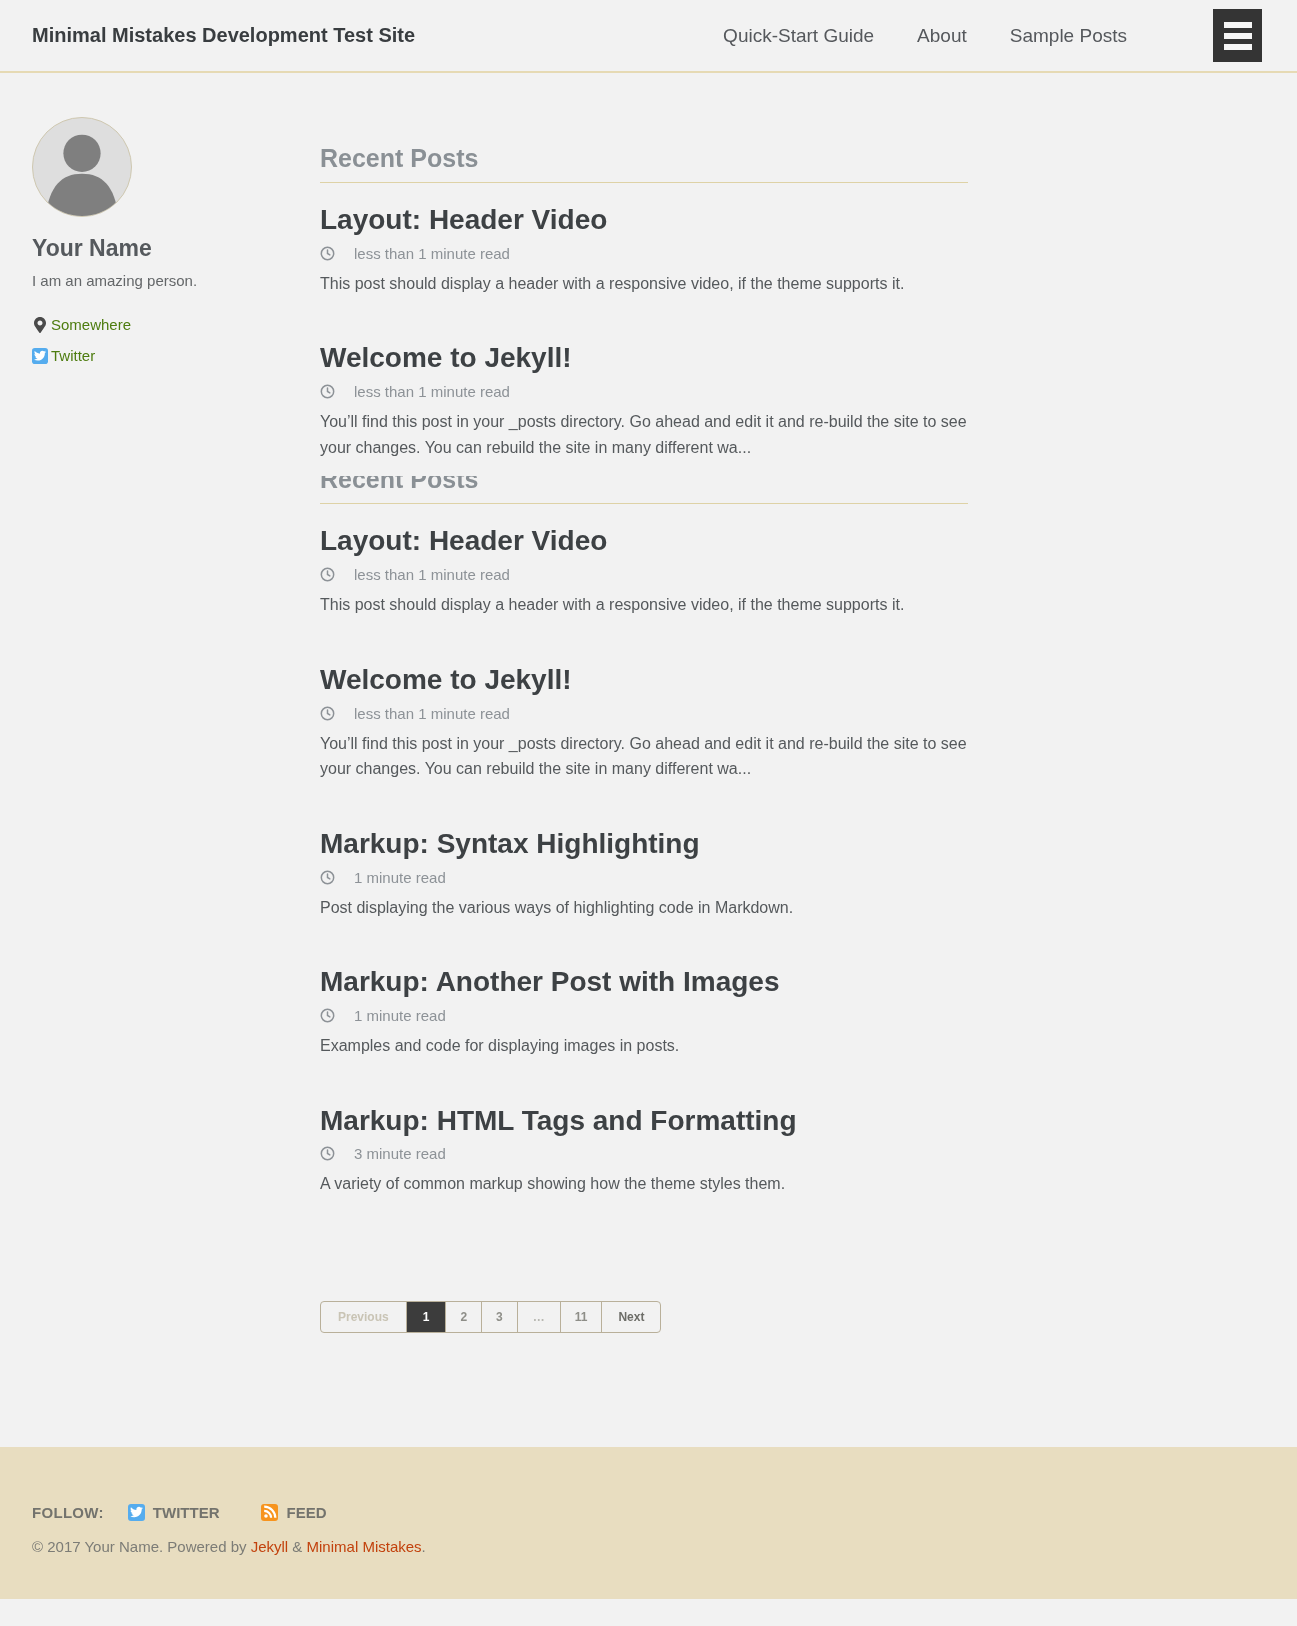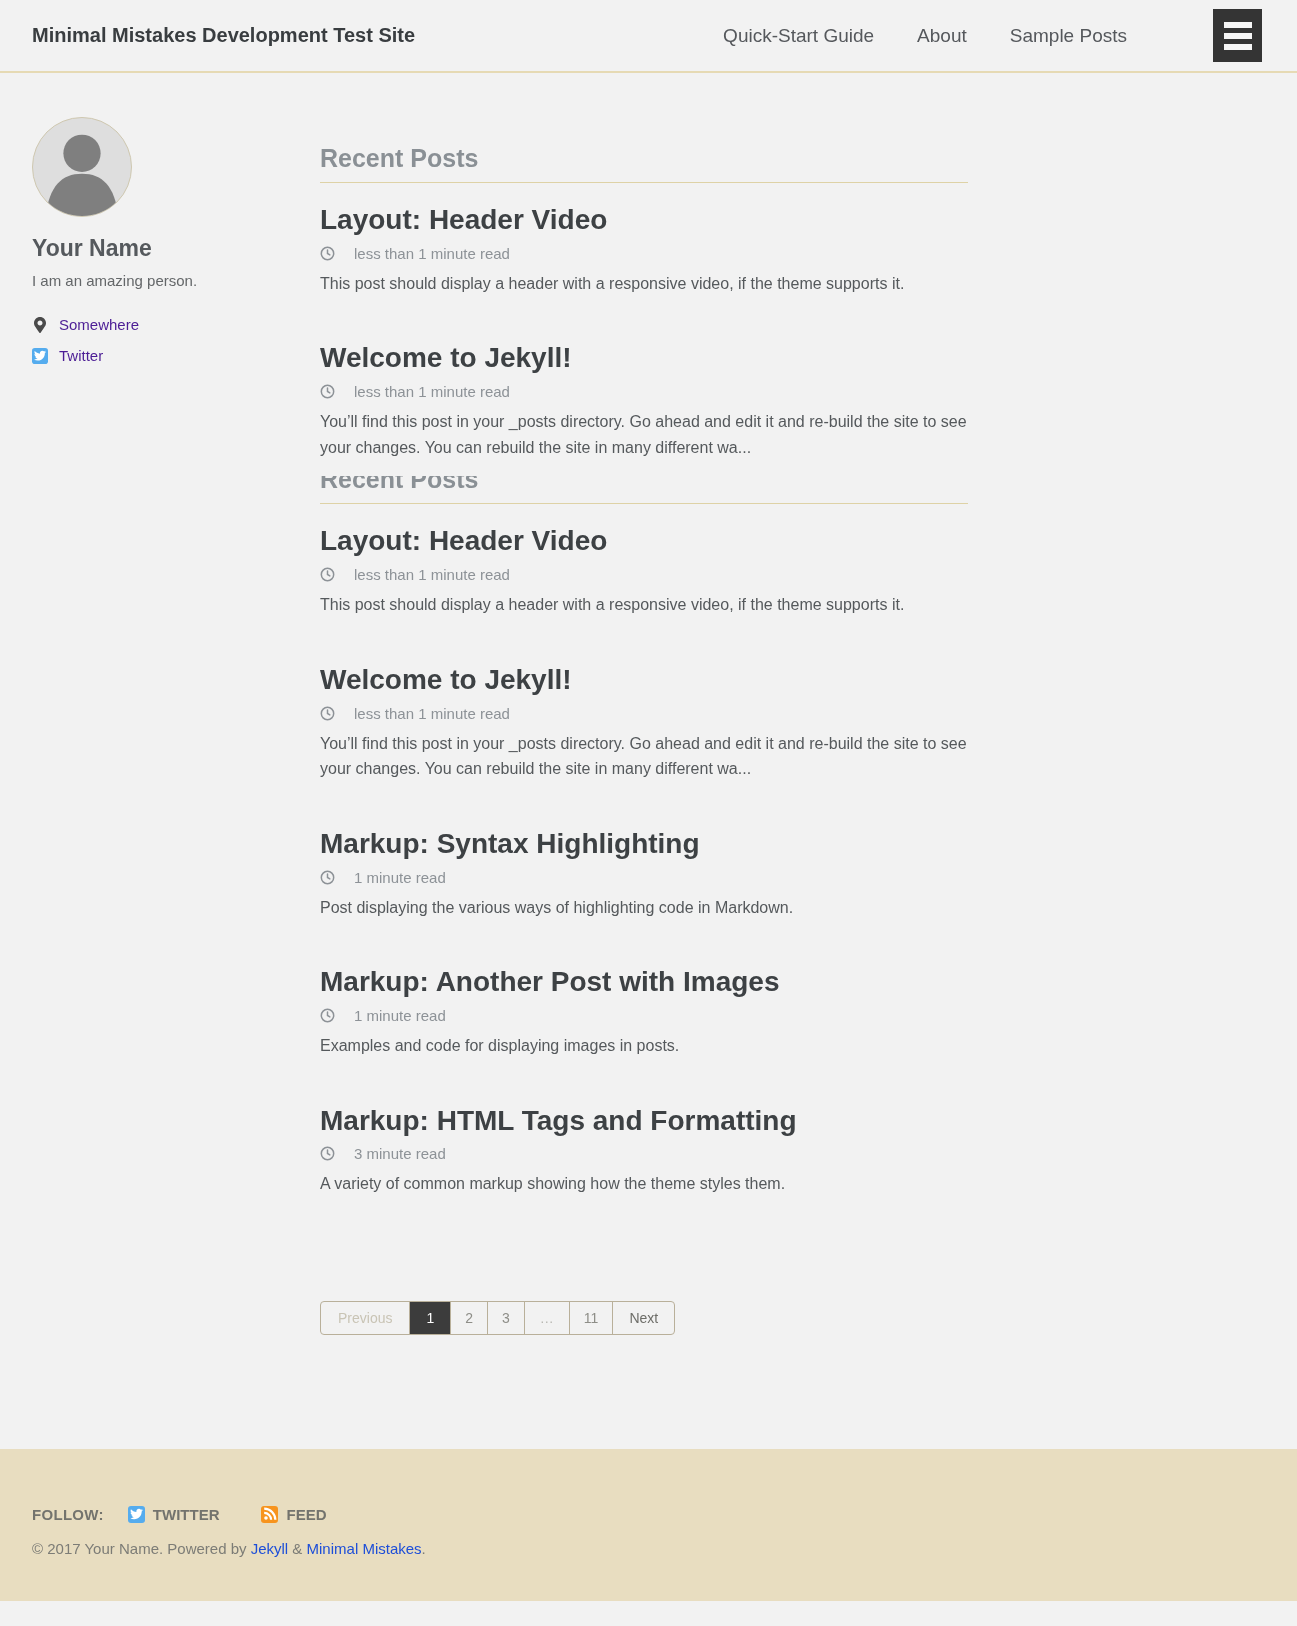--- a/index.html
+++ b/index.html
@@ -36,22 +36,22 @@
   
   .avatar-wrap {
     width: 100px; height: 100px; border-radius: 50%;
     border: 1px solid #cfc8b0; background: #dedede; overflow: hidden;
   }
   .avatar-wrap svg { display: block; width: 100%; height: 100%; }
   .author-name { margin: 18px 0 10px; font-size: 23px; font-weight: 700; color: #55595d; }
   .author-bio { margin: 0; font-size: 15px; color: #646769; }
   .author-links { list-style: none; margin: 27px 0 0; padding: 0; }
   .author-links li {
-    display: flex; align-items: center; gap: 11px;
-    margin-bottom: 14px; font-size: 15px; color: #4c1d95;
+    display: flex; align-items: center; gap: 3px;
+    margin-bottom: 14px; font-size: 15px; color: #4d7c0f;
   }
   .author-links .icon { width: 16px; display: inline-flex; justify-content: center; }
 
   
   .archive-heading {
     font-size: 25px; font-weight: 700; color: #8a9095;
     margin: 0 0 22px; padding-bottom: 9px; border-bottom: 1px solid #ded2a6;
   }
   .content > .archive-heading:first-child { margin-top: 27px; }
   .archive-heading.clipped { margin-top: -31px; padding-bottom: 12px; }
@@ -67,39 +67,39 @@
   }
   .post-meta svg { flex-shrink: 0; }
   .post-excerpt { margin: 0; font-size: 16px; line-height: 1.6; color: #55595c; }
 
   
   .pagination {
     display: flex; width: fit-content; margin: 104px 0 0;
     border: 1px solid #b9b09a; border-radius: 4px; overflow: hidden; background: #f2f2f2;
   }
   .pagination a, .pagination span {
-    display: block; padding: 8px 14px; font-size: 14px; font-weight: 400;
+    display: block; padding: 8px 14px; font-size: 12px; font-weight: 700;
     border-left: 1px solid #b9b09a; color: #8e8e88;
   }
   .pagination > :first-child { border-left: none; }
   .pagination .prev { color: #c9c4b5; padding: 8px 17px; }
   .pagination .active { background: #3c3c3c; color: #ffffff; padding: 8px 16px; }
   .pagination .ellipsis { color: #b8b8b2; padding: 8px 15px; }
   .pagination .next { color: #6d6d68; padding: 8px 16px; }
 
   
   .page-footer {
     margin-top: 114px; background: #e8ddc0; color: #73736d;
     padding: 57px 32px 44px;
   }
   .follow-row { display: flex; align-items: center; font-size: 15px; font-weight: 700; }
   .follow-label { margin-right: 24px; letter-spacing: 0.3px; }
   .follow-link { display: inline-flex; align-items: center; gap: 8px; margin-right: 42px; color: #73736d; }
   .copyright { margin-top: 17px; font-size: 15px; font-weight: 400; color: #7c7c76; }
-  .copyright a { color: #1d4ed8; }
+  .copyright a { color: #c2410c; }
 </style>
 </head>
 <body>
 
 <header class="masthead">
   <div class="masthead-inner">
     <span class="site-title">Minimal Mistakes Development Test Site</span>
     <nav>
       <a href="#">Quick-Start Guide</a>
       <a href="#">About</a>

